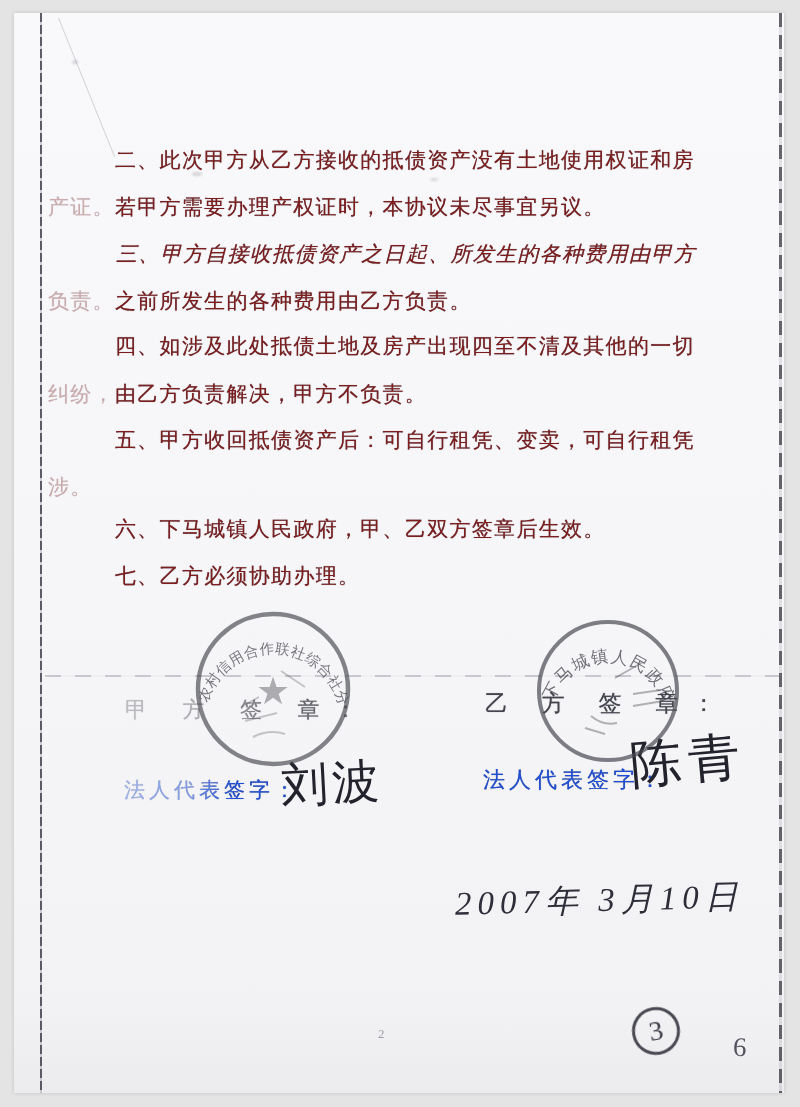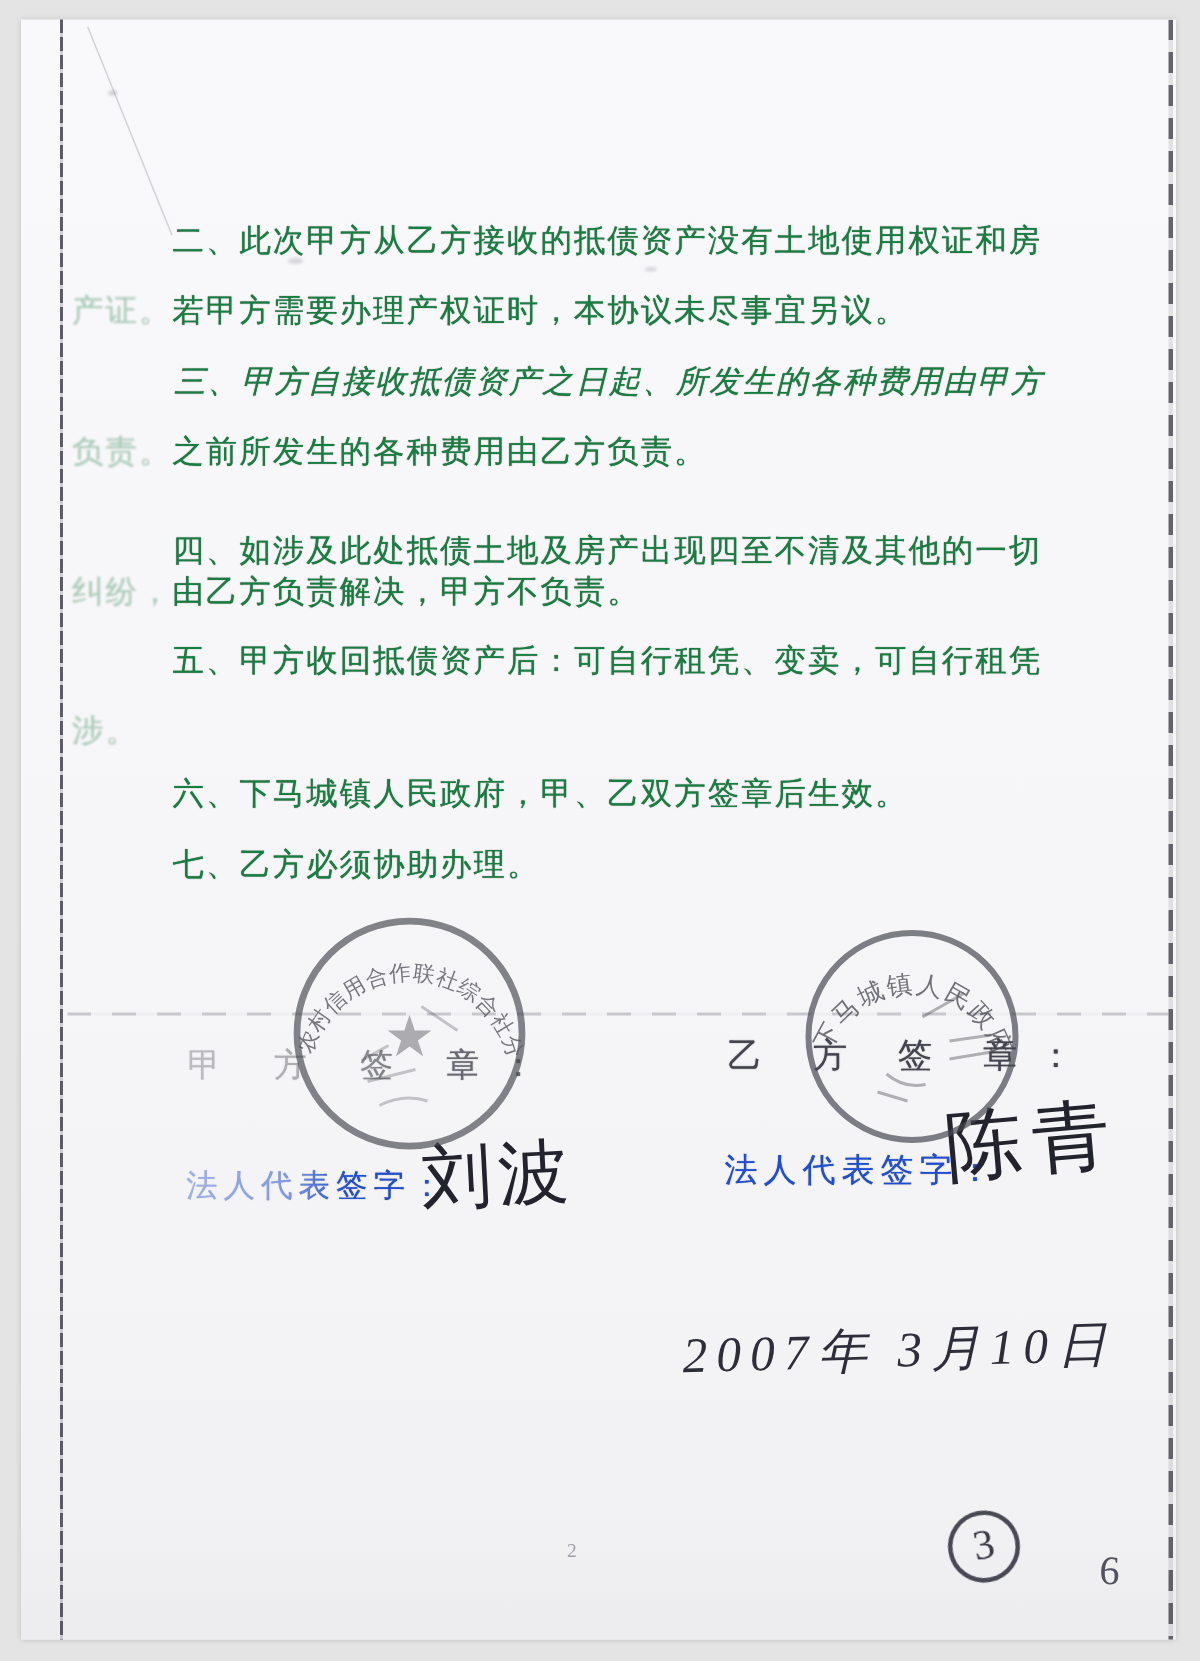--- a/index.html
+++ b/index.html
@@ -30,21 +30,21 @@
   }
   .crease-diag{
     position:absolute;left:58px;top:18px;width:1px;height:150px;
     background:rgba(120,120,132,.30);
     transform:rotate(-22deg);transform-origin:top left;
   }
   .smudge{position:absolute;background:rgba(110,110,125,.25);border-radius:50%;filter:blur(1px);}
   
   .line{
     position:absolute;
-    font-size:21px;color:#15803d;letter-spacing:1.3px;
+    font-size:21px;color:#7f1d1d;letter-spacing:1.3px;
     text-shadow:0 0 .7px rgba(62,62,75,.85);
     white-space:nowrap;
   }
   .faint-pre{opacity:.35;filter:blur(.7px);}
   
   .seal-label{
     position:absolute;font-size:22px;color:#44444e;white-space:nowrap;
     text-shadow:0 0 .8px rgba(62,62,75,.7);
   }
   .rep-label{
@@ -90,21 +90,21 @@
 <div class="crease-h"></div>
 <div class="crease-diag"></div>
 <div class="smudge" style="left:192px;top:172px;width:10px;height:4px;"></div>
 <div class="smudge" style="left:72px;top:60px;width:6px;height:4px;"></div>
 <div class="smudge" style="left:430px;top:178px;width:8px;height:3px;"></div>
 
 <div class="line" style="left:115px;top:146px;"><span class="faint-pre"></span><span>二、此次甲方从乙方接收的抵债资产没有土地使用权证和房</span></div>
 <div class="line" style="left:48px;top:193px;"><span class="faint-pre">产证。</span><span>若甲方需要办理产权证时，本协议未尽事宜另议。</span></div>
 <div class="line" style="left:116px;top:240px;font-style:italic;"><span class="faint-pre"></span><span>三、甲方自接收抵债资产之日起、所发生的各种费用由甲方</span></div>
 <div class="line" style="left:48px;top:287px;text-align:center;"><span class="faint-pre">负责。</span><span>之前所发生的各种费用由乙方负责。</span></div>
-<div class="line" style="left:115px;top:332px;margin-top:21px;"><span class="faint-pre"></span><span>四、如涉及此处抵债土地及房产出现四至不清及其他的一切</span></div>
+<div class="line" style="left:115px;top:332px;"><span class="faint-pre"></span><span>四、如涉及此处抵债土地及房产出现四至不清及其他的一切</span></div>
 <div class="line" style="left:48px;top:380px;"><span class="faint-pre">纠纷，</span><span>由乙方负责解决，甲方不负责。</span></div>
 <div class="line" style="left:115px;top:426px;"><span class="faint-pre"></span><span>五、甲方收回抵债资产后：可自行租凭、变卖，可自行租凭</span></div>
 <div class="line" style="left:48px;top:473px;"><span class="faint-pre">涉。</span><span></span></div>
 <div class="line" style="left:115px;top:515px;"><span class="faint-pre"></span><span>六、下马城镇人民政府，甲、乙双方签章后生效。</span></div>
 <div class="line" style="left:115px;top:562px;"><span class="faint-pre"></span><span>七、乙方必须协助办理。</span></div>
 
 <div class="seal-label mask-fade" style="left:125px;top:695px;letter-spacing:15px;opacity:.8;text-align:center;">甲 方 签 章：</div>
 <div class="rep-label mask-fade" style="left:124px;top:776px;">法人代表签字：</div>
 <div class="sig sig-a">刘波</div>
 

